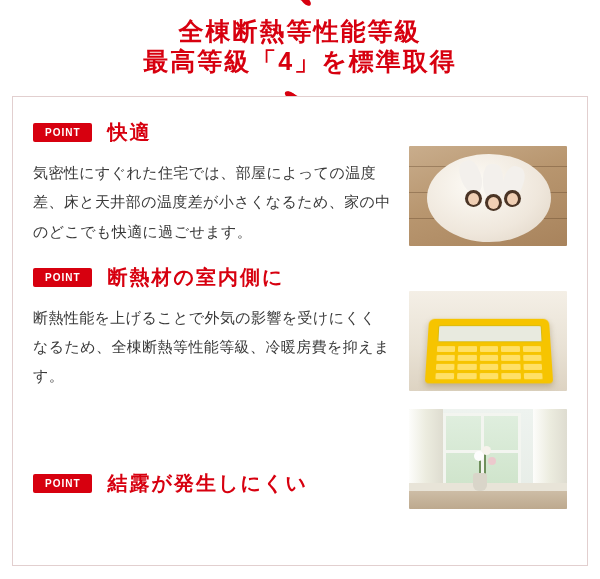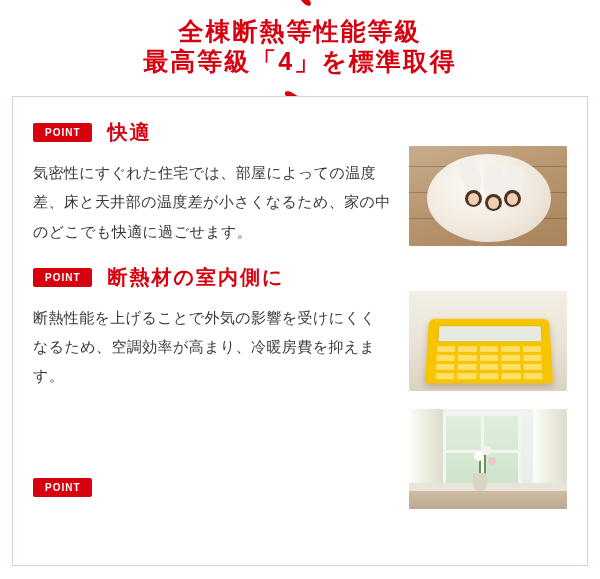--- a/index.html
+++ b/index.html
@@ -337,21 +337,21 @@
           <div class="ph1-face" style="left:98px; top:47px; width:11px; height:12px;"></div>
         </div>
       </div>
 
       <div class="row">
         <div class="row-text">
           <div class="point-line">
             <span class="point-badge">POINT</span>
             <span class="point-title">断熱材の室内側に</span>
           </div>
-          <div class="row-body">断熱性能を上げることで外気の影響を受けにくくなるため、空調効率が高まり、冷暖房費を抑えます。</div>
+          <div class="row-body">断熱性能を上げることで外気の影響を受けにくくなるため、全棟断熱等性能等級、冷暖房費を抑えます。</div>
         </div>
         <div class="photo photo-2">
           <div class="ph2-calc">
             <div class="ph2-screen"></div>
             <div class="ph2-keys">
               <div class="ph2-key"></div>
                 <div class="ph2-key"></div>
                 <div class="ph2-key"></div>
                 <div class="ph2-key"></div>
                 <div class="ph2-key"></div>
@@ -372,20 +372,21 @@
                 <div class="ph2-key"></div>
             </div>
           </div>
         </div>
       </div>
 
       <div class="row">
         <div class="row-text">
           <div class="point-line">
             <span class="point-badge">POINT</span>
+            <span class="point-title">結露が発生しにくい</span>
           </div>
         </div>
         <div class="photo photo-3">
           <div class="ph3-window">
             <div class="ph3-mullion-v"></div>
             <div class="ph3-mullion-h"></div>
           </div>
           <div class="ph3-curtain left"></div>
           <div class="ph3-curtain right"></div>
           <div class="ph3-sill"></div>

